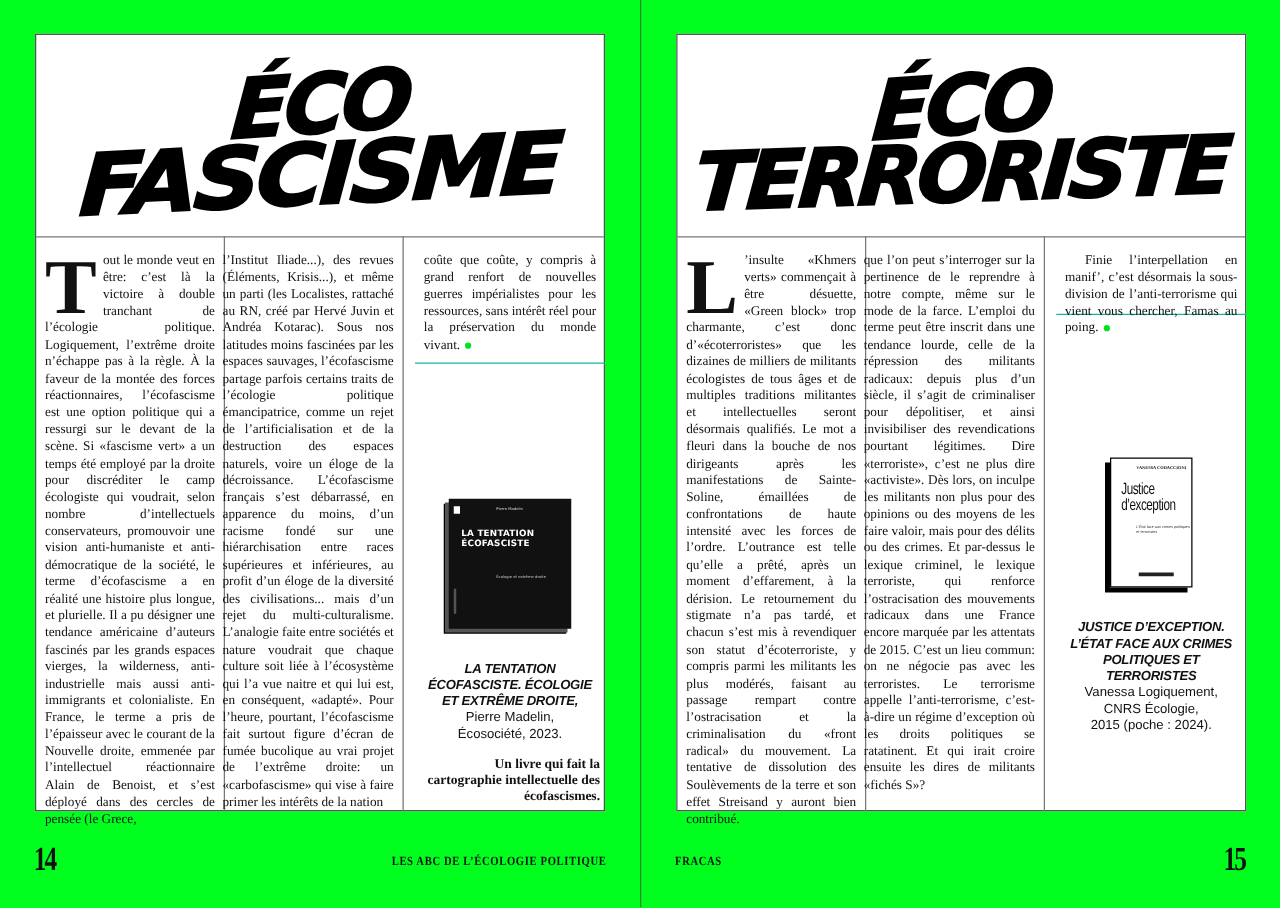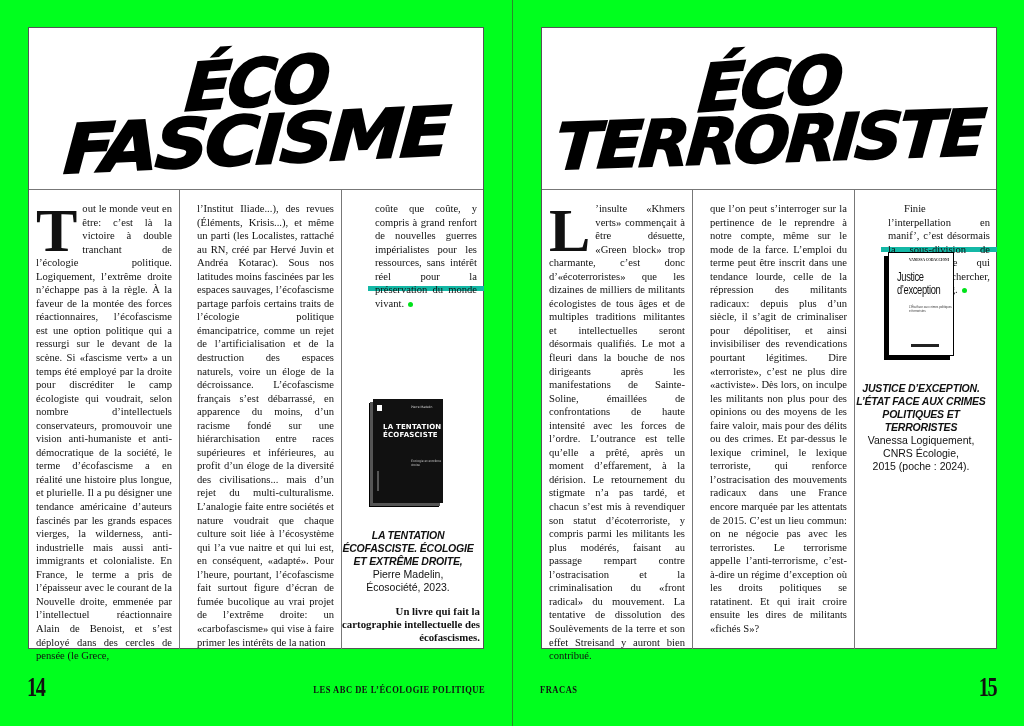--- a/index.html
+++ b/index.html
@@ -43,56 +43,56 @@
   .cols {
     position: absolute; left: 0; top: 161px; width: 100%; height: 460px;
   }
   .col {
     position: absolute; top: 0; height: 100%;
     box-sizing: border-box; padding: 13px 7px 0 7px;
     font-size: 10.6px; line-height: 13.55px; text-align: justify;
     hyphens: auto;
   }
   .col.c1 { left: 0; width: 151px; border-right: 1px solid #777; }
-  .col.c2 { left: 161px; width: 152px; border-right: 1px solid #777; }
+  .col.c2 { left: 142px; width: 152px; border-right: 1px solid #777; }
   .col.c3 { left: 303px; width: 152px; padding: 0; }
   .col p { margin: 0; }
   .col p.indent { text-indent: 16px; }
   .dropcap {
     float: left; font-size: 62px; line-height: 50px;
     font-weight: bold; margin: 3px 5px 0 0; font-family: "Liberation Serif", serif;
   }
   .c3-top {
     box-sizing: border-box; height: 102px; padding: 13px 7px 0 7px;
-    border-bottom: 5px solid #14b8a6;
-    font-size: 10.6px; line-height: 13.55px; text-align: justify; margin-left: 36px;
+    border-bottom: 1px solid #14b8a6;
+    font-size: 10.6px; line-height: 13.55px; text-align: justify;
   }
   .green-dot {
     display: inline-block; width: 5px; height: 5px; background: #00e21a;
     border-radius: 50%; margin-left: 4px; vertical-align: middle;
   }
   .book-box {
     box-sizing: border-box; padding: 0 4px; text-align: center;
   }
   .book-cover {
     margin: 0 auto; position: relative;
   }
   .cover-dark {
     width: 70px; height: 104px; background: #111; margin-top: 108px;
     box-shadow: -3px 3px 0 #555, -4px 4px 0 #000;
-    color: #fff; font-family: "DejaVu Sans", sans-serif; text-align: left; position: relative;
+    color: #fff; font-family: "DejaVu Sans", sans-serif; text-align: left; position: relative; padding-left: 28px;
   }
   .cover-dark .logo { position: absolute; left: 4px; top: 6px; width: 5px; height: 6px; background: #fff; }
   .cover-dark .auth { position: absolute; left: 38px; top: 6px; font-size: 3px; line-height: 4px; color: #ddd; }
   .cover-dark .ttl { position: absolute; left: 10px; top: 24px; font-size: 7px; line-height: 8px; font-weight: bold; letter-spacing: 0.2px; }
   .cover-dark .sub { position: absolute; left: 38px; top: 60px; font-size: 3px; line-height: 4px; color: #ccc; }
   .cover-dark .spine { position: absolute; left: 4px; top: 72px; width: 2px; height: 20px; background: #555; }
 
   .cover-light {
-    width: 64px; height: 102px; background: #fff; 
+    width: 64px; height: 102px; background: #fff; margin-top: 114px;
     border: 1.5px solid #000; box-shadow: -4px 4px 0 #000;
     font-family: "Liberation Sans", sans-serif; text-align: left; position: relative;
   }
   .cover-light .auth { position: absolute; right: 4px; top: 5px; font-size: 3.5px; line-height: 4.5px; text-align: right; font-family: "Liberation Serif", serif; font-weight: bold; }
   .cover-light .ttl { position: absolute; left: 8px; top: 17px; font-size: 13px; line-height: 13px; transform: scaleX(0.72); transform-origin: left top; letter-spacing: -0.5px; }
   .cover-light .sub { position: absolute; left: 20px; top: 52px; font-size: 3px; line-height: 4px; color: #333; }
   .cover-light .bar { position: absolute; left: 22px; bottom: 8px; width: 28px; height: 3px; background: #222; }
 
   .book-title {
     font-family: "Liberation Sans", sans-serif; font-weight: bold; font-style: italic;

